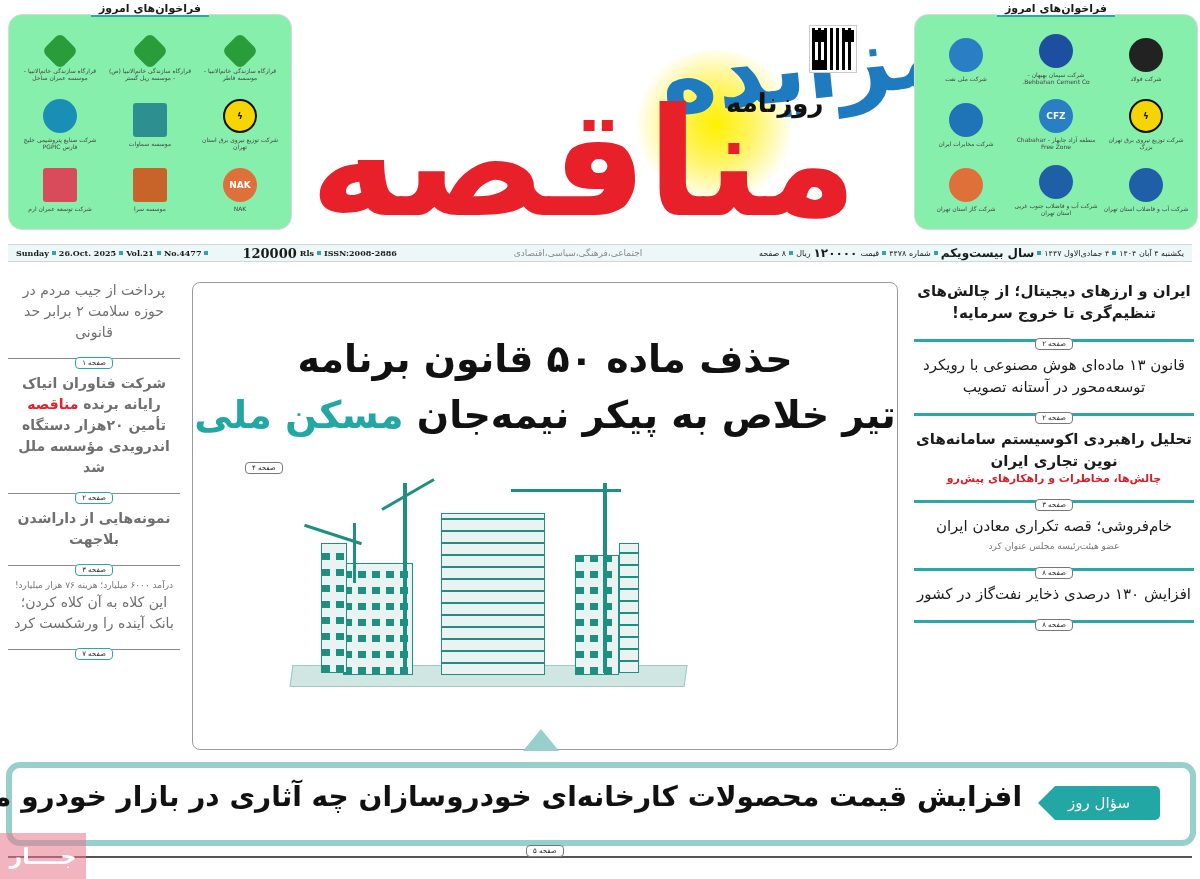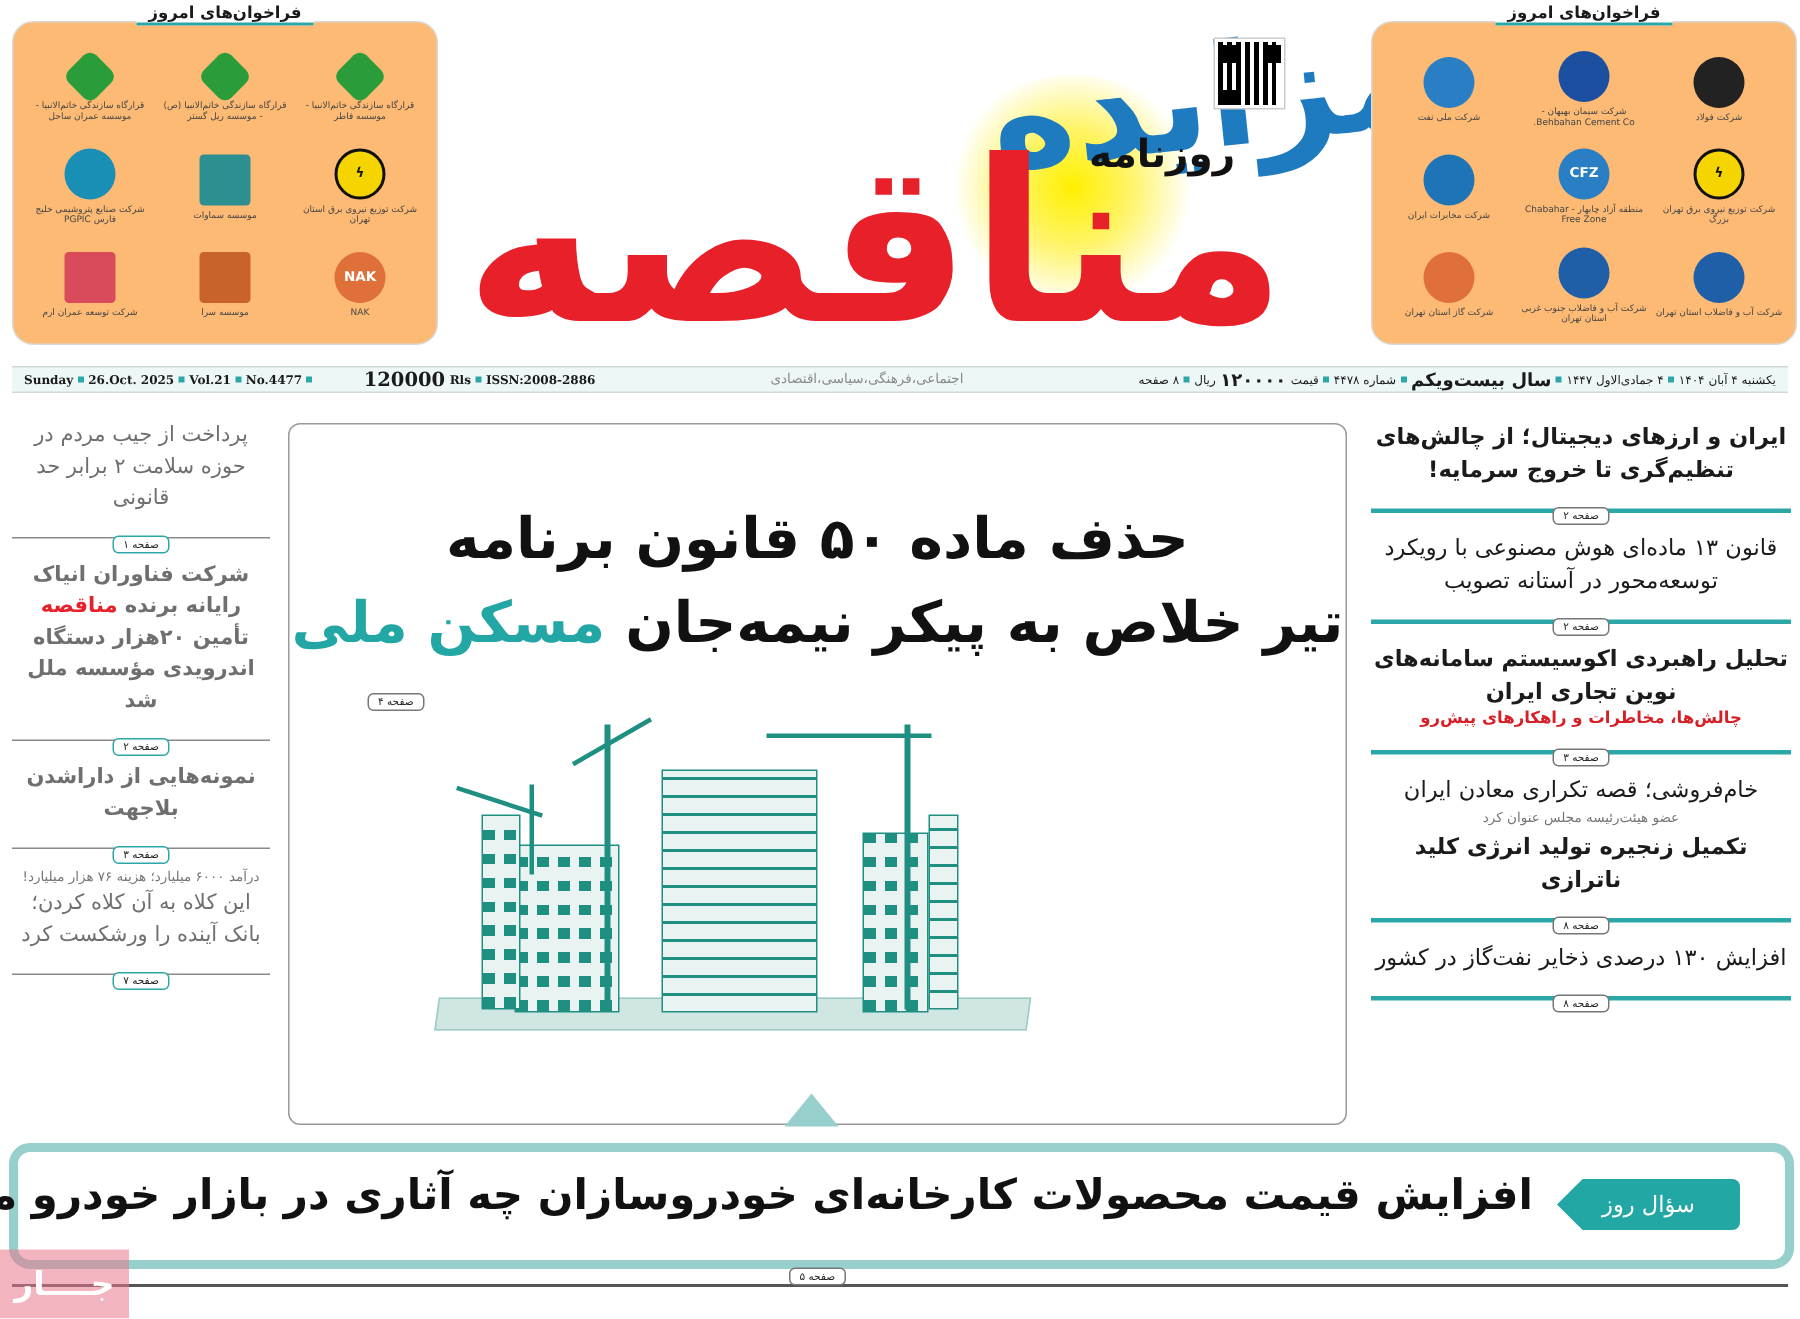--- a/index.html
+++ b/index.html
@@ -1,21 +1,21 @@
 <!DOCTYPE html>
 <html><head>
 <meta charset="utf-8">
 <style>
   * { box-sizing: border-box; margin: 0; padding: 0; }
   html, body { width: 1200px; height: 879px; background: #ffffff; overflow: hidden; }
   body { font-family: "DejaVu Sans", sans-serif; color: #1a1a1a; position: relative; }
 
   
   .masthead { position: absolute; left: 0; top: 0; width: 1200px; height: 240px; }
-  .tenders-box { position: absolute; top: 14px; width: 284px; height: 216px; border: 1px solid #d9d9d9; border-radius: 14px; background: #fdba74; }
+  .tenders-box { position: absolute; top: 14px; width: 284px; height: 216px; border: 1px solid #d9d9d9; border-radius: 14px; background: #86efac; }
   .tenders-box.left { left: 8px; }
   .tenders-box.right { left: 914px; }
   .tenders-title { position: absolute; top: -13px; left: 50%; transform: translateX(-50%); background: #fff; padding: 0 8px; font-size: 11px; font-weight: bold; direction: rtl; border-bottom: 2px solid #2aa7a6; white-space: nowrap; }
   .logo-grid { position: absolute; top: 14px; left: 8px; right: 8px; bottom: 8px; display: grid; grid-template-columns: repeat(3, 1fr); grid-template-rows: repeat(3, 1fr); gap: 4px; direction: rtl; }
   .logo-cell { display: flex; flex-direction: column; align-items: center; justify-content: center; gap: 3px; }
   .logo-mark { width: 34px; height: 34px; border-radius: 50%; display: flex; align-items: center; justify-content: center; font-size: 9px; font-weight: bold; color: #fff; }
   .logo-mark.star { border-radius: 6px; transform: rotate(45deg); width: 26px; height: 26px; }
   .logo-mark.star span { transform: rotate(-45deg); }
   .logo-mark.sq { border-radius: 3px; }
   .logo-label { font-size: 6px; color: #444; text-align: center; direction: rtl; line-height: 1.2; max-width: 86px; }
@@ -272,21 +272,20 @@
     <div class="tag-red">چالش‌ها، مخاطرات و راهکارهای پیش‌رو</div>
   </div>
   <div class="page-sep"><span class="page-tag">صفحه ۳</span></div>
 
   <div class="story">
     <div class="headline">خام‌فروشی؛ قصه تکراری معادن ایران</div>
   </div>
 
   <div class="story">
     <div class="kicker">عضو هیئت‌رئیسه مجلس عنوان کرد</div>
-    <div class="headline bold">تکمیل زنجیره تولید انرژی کلید ناترازی</div>
   </div>
   <div class="page-sep"><span class="page-tag">صفحه ۸</span></div>
 
   <div class="story">
     <div class="headline">افزایش ۱۳۰ درصدی ذخایر نفت‌گاز در کشور</div>
   </div>
   <div class="page-sep"><span class="page-tag">صفحه ۸</span></div>
 </div>
 
 <div class="col-left">

